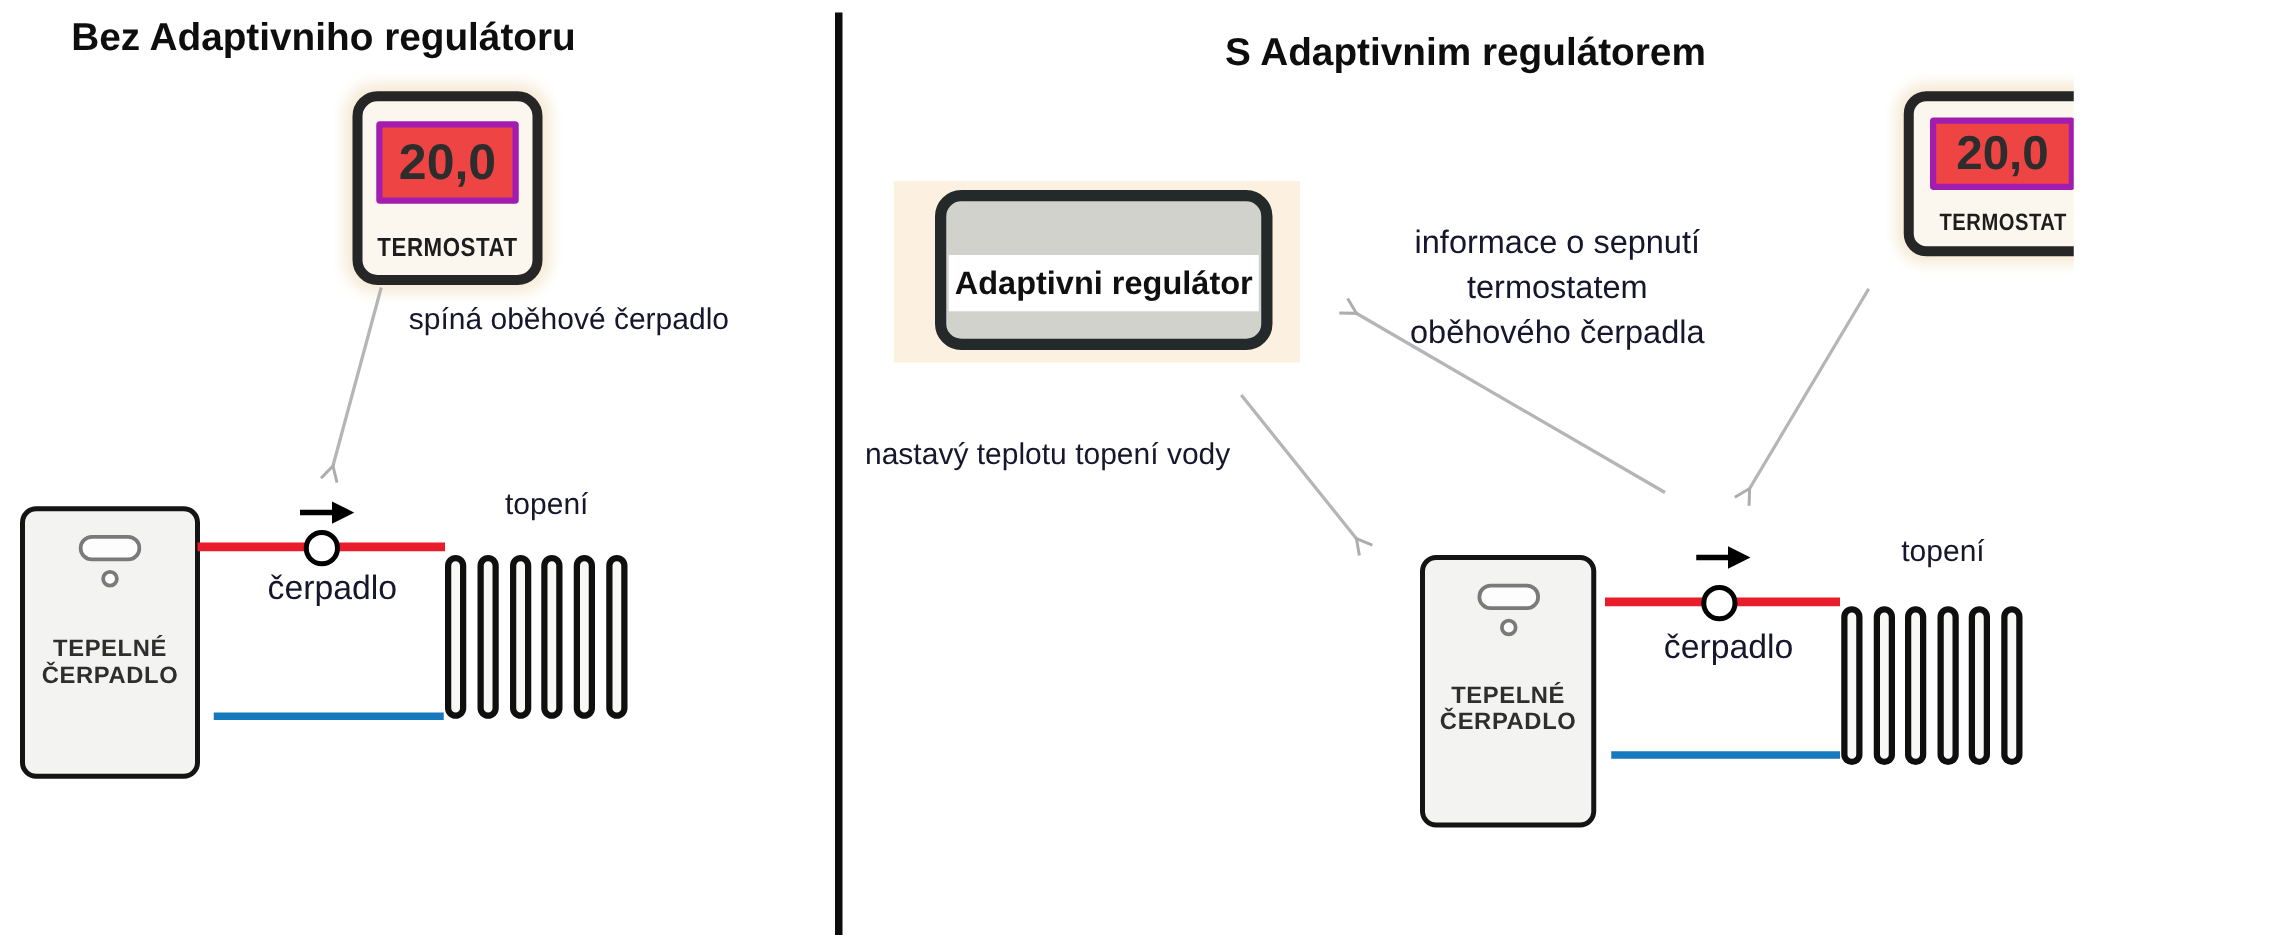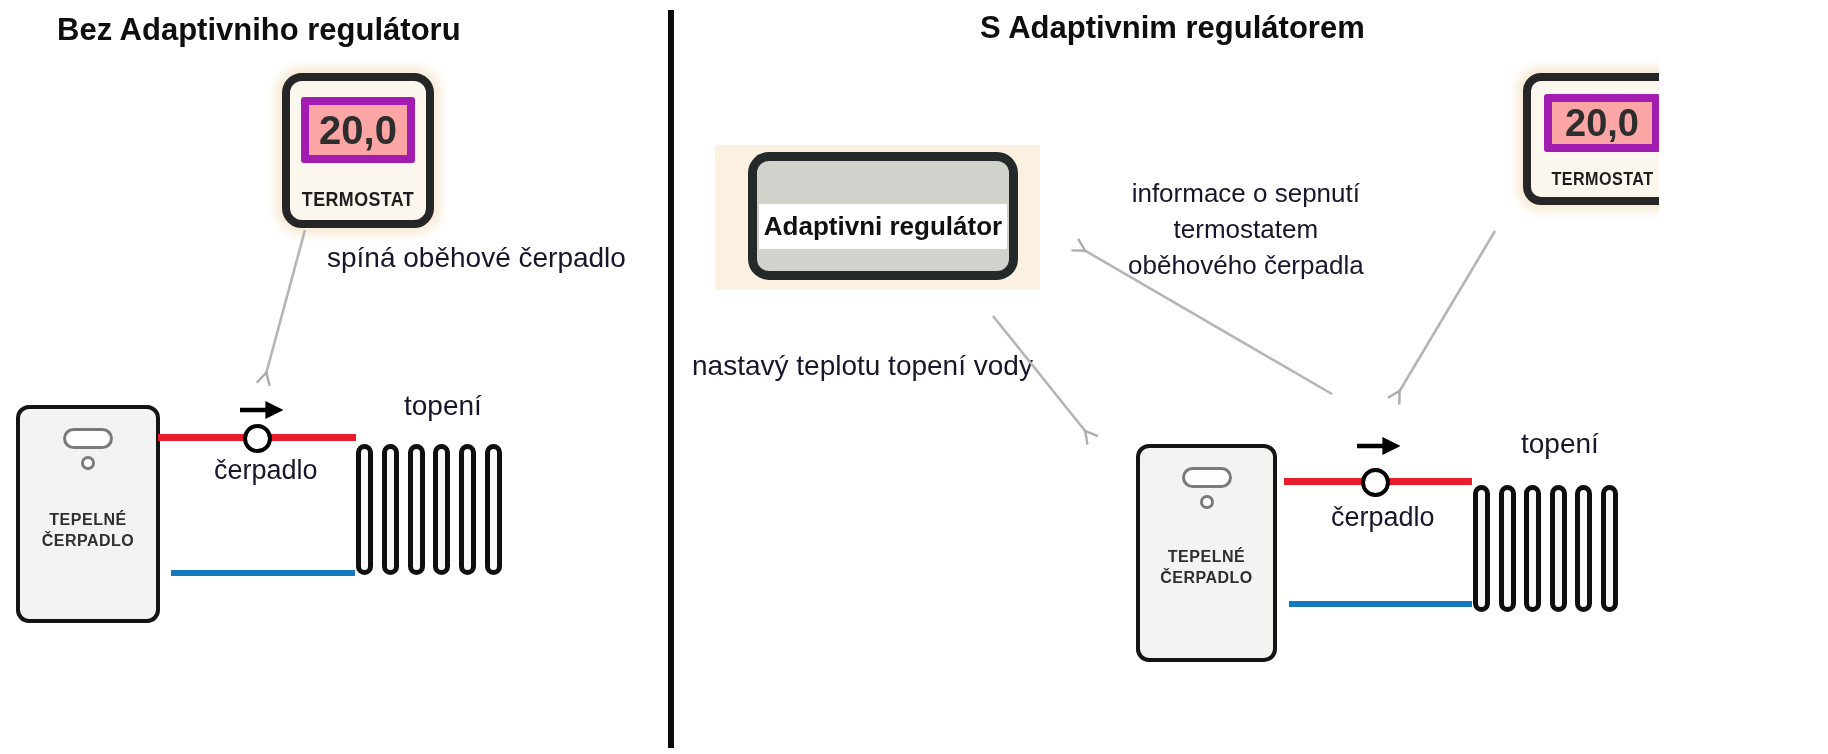--- a/index.html
+++ b/index.html
@@ -2,38 +2,38 @@
 <html><head>
 <meta charset="utf-8">
 <style>
   html,body{margin:0;padding:0;background:#fff;}
   #canvas{
     position:relative;width:1659px;height:754px;background:#ffffff;overflow:hidden;
     font-family:"Liberation Sans",sans-serif;color:#111;
   }
   .abs{position:absolute;}
   .panel-title{font-size:31px;font-weight:bold;color:#0e0e0e;white-space:nowrap;}
-  .note{font-size:28px;color:#16162c;white-space:nowrap;}
+  .note{font-size:24px;color:#16162c;white-space:nowrap;}
   
   .divider{left:668px;top:10px;width:6px;height:738px;background:#0b0b0b;}
   
   .thermo{background:#fbf7ef;border:8px solid #262626;border-radius:20px;
           box-shadow:0 0 10px 7px #f7ecd9;box-sizing:border-box;}
-  .thermo .lcd{position:absolute;background:#fca5a5;border:8px solid #a21caf;border-radius:3px;
+  .thermo .lcd{position:absolute;background:#ef4444;border:5px solid #a21caf;border-radius:3px;
           box-sizing:border-box;display:flex;align-items:center;justify-content:center;
           font-weight:bold;color:#2d2d2d;}
   .thermo .tlabel{position:absolute;left:0;right:0;text-align:center;font-weight:bold;
           color:#1d1d1d;transform:scaleX(.85);letter-spacing:0.5px;}
   
   .hpump{background:#f3f3f1;border:4px solid #141414;border-radius:13px;box-sizing:border-box;}
   .hpump .pill{position:absolute;left:50%;transform:translateX(-50%);top:19px;width:50px;height:21px;
           border:3px solid #7a7a7a;border-radius:12px;background:#fdfdfd;box-sizing:border-box;}
   .hpump .dot{position:absolute;left:50%;transform:translateX(-50%);top:47px;width:14px;height:14px;
           border:3px solid #7a7a7a;border-radius:50%;background:#fdfdfd;box-sizing:border-box;}
-  .hpump .hplabel{position:absolute;left:0;right:0;text-align:center;font-size:16px;font-weight:bold;
+  .hpump .hplabel{position:absolute;left:0;right:0;text-align:center;font-size:19px;font-weight:bold;
           color:#2e2e2e;letter-spacing:.5px;line-height:21px;}
   
   .pipe-hot{background:#e81c2a;height:7px;}
   .pipe-cold{background:#1779bd;height:6px;}
   
   .pumpcircle{width:29px;height:29px;border:4px solid #000;border-radius:50%;background:#fff;box-sizing:border-box;}
   
   .radiator{display:flex;justify-content:space-between;}
   .radiator .loop{width:17px;height:100%;border:5px solid #0f0f0f;border-radius:9px;
           background:#f8f8f6;box-sizing:border-box;}
@@ -79,21 +79,21 @@
   <div class="abs radiator" style="left:356px;top:444px;width:146px;height:131px;">
     <div class="loop"></div>
     <div class="loop"></div>
     <div class="loop"></div>
     <div class="loop"></div>
     <div class="loop"></div>
     <div class="loop"></div>
   </div>
   <div class="abs note" style="left:404px;top:390px;">topení</div>
 
-  <div class="abs panel-title" style="left:980px;top:10px;">S Adaptivnim regulátorem</div>
+  <div class="abs panel-title" style="left:980px;top:24px;">S Adaptivnim regulátorem</div>
 
   <div class="abs cream" style="left:715px;top:145px;width:325px;height:145px;"></div>
   <div class="abs regbox" style="left:748px;top:152px;width:270px;height:128px;font-weight:bold;">
     <div class="band">Adaptivni regulátor</div>
   </div>
 
   <div class="abs info-lines" style="left:1128px;top:175px;text-align:center;">
     <span>informace o sepnutí</span>
     <span>termostatem</span>
     <span>oběhového čerpadla</span>

